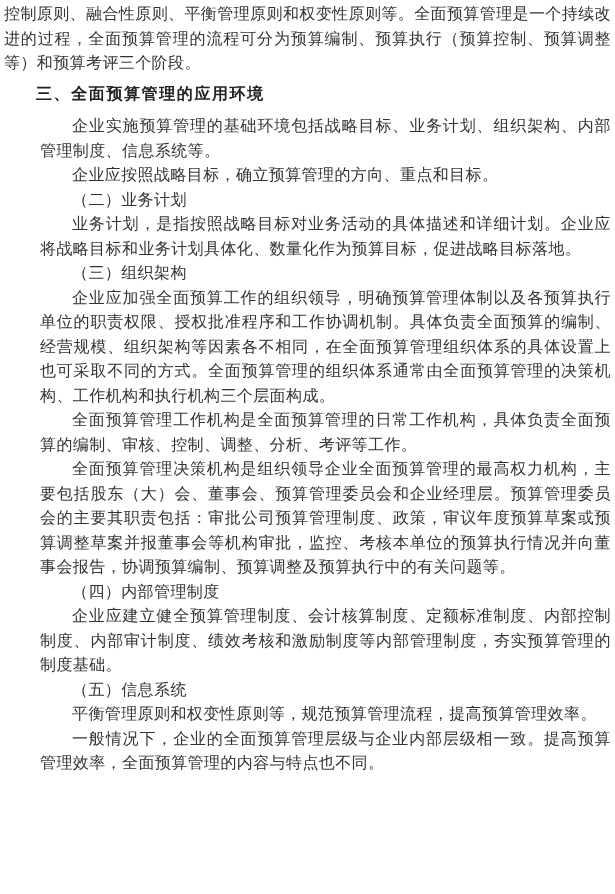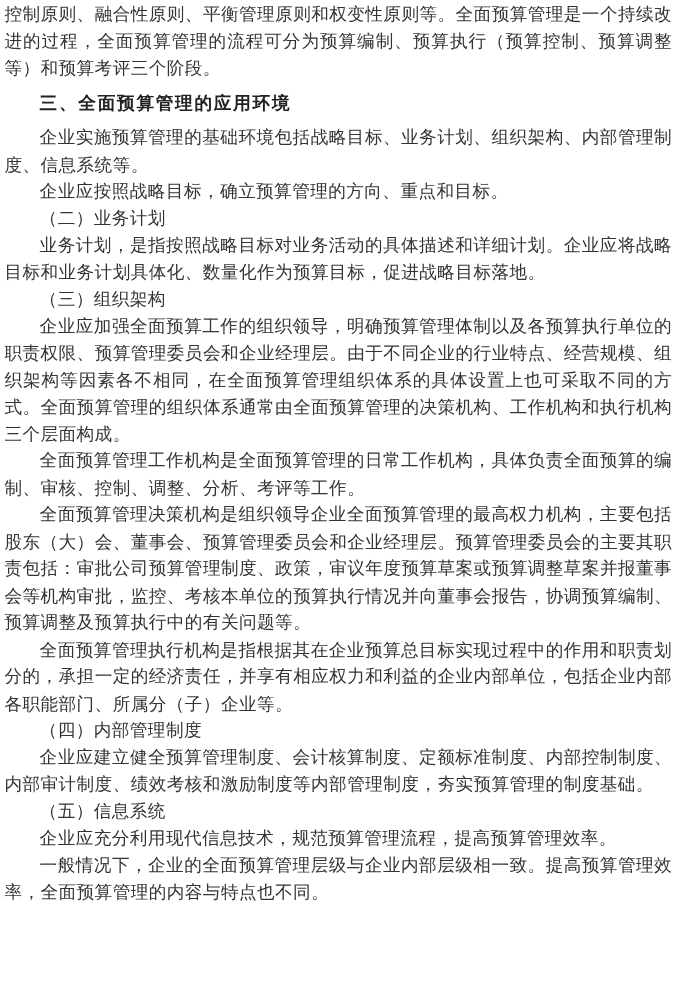--- a/index.html
+++ b/index.html
@@ -25,20 +25,21 @@
     margin: 0;
     font-size: 16px;
     line-height: 24.5px;
     letter-spacing: 0.4px;
     text-align: justify;
     text-justify: inter-character;
     word-break: break-all;
   }
   .para.indent {
     text-indent: 2em;
+    margin-left: 36px;
   }
   .heading {
     margin: 7px 0;
     font-family: Liberation Mono, monospace;
     font-weight: bold;
     font-size: 16px;
     line-height: 24.5px;
     letter-spacing: 1.6px;
     color: #222222;
     text-indent: 2em;
@@ -49,23 +50,22 @@
 
 <main class="page">
   <div id="blocks-container">
       <p class="para">控制原则、融合性原则、平衡管理原则和权变性原则等。全面预算管理是一个持续改进的过程，全面预算管理的流程可分为预算编制、预算执行（预算控制、预算调整等）和预算考评三个阶段。</p>
       <h3 class="heading">三、全面预算管理的应用环境</h3>
       <p class="para indent">企业实施预算管理的基础环境包括战略目标、业务计划、组织架构、内部管理制度、信息系统等。</p>
       <p class="para indent">企业应按照战略目标，确立预算管理的方向、重点和目标。</p>
       <p class="para indent">（二）业务计划</p>
       <p class="para indent">业务计划，是指按照战略目标对业务活动的具体描述和详细计划。企业应将战略目标和业务计划具体化、数量化作为预算目标，促进战略目标落地。</p>
       <p class="para indent">（三）组织架构</p>
-      <p class="para indent">企业应加强全面预算工作的组织领导，明确预算管理体制以及各预算执行单位的职责权限、预算管理委员会和企业经理层。由于不同企业的行业特点、经营规模、组织架构等因素各不相同，在全面预算管理组织体系的具体设置上也可采取不同的方式。全面预算管理的组织体系通常由全面预算管理的决策机构、工作机构和执行机构三个层面构成。</p>
+      <p class="para indent">企业应加强全面预算工作的组织领导，明确预算管理体制以及各预算执行单位的职责权限、授权批准程序和工作协调机制。具体负责全面预算的编制、经营规模、组织架构等因素各不相同，在全面预算管理组织体系的具体设置上也可采取不同的方式。全面预算管理的组织体系通常由全面预算管理的决策机构、工作机构和执行机构三个层面构成。</p>
       <p class="para indent">全面预算管理工作机构是全面预算管理的日常工作机构，具体负责全面预算的编制、审核、控制、调整、分析、考评等工作。</p>
       <p class="para indent">全面预算管理决策机构是组织领导企业全面预算管理的最高权力机构，主要包括股东（大）会、董事会、预算管理委员会和企业经理层。预算管理委员会的主要其职责包括：审批公司预算管理制度、政策，审议年度预算草案或预算调整草案并报董事会等机构审批，监控、考核本单位的预算执行情况并向董事会报告，协调预算编制、预算调整及预算执行中的有关问题等。</p>
-      <p class="para indent">全面预算管理执行机构是指根据其在企业预算总目标实现过程中的作用和职责划分的，承担一定的经济责任，并享有相应权力和利益的企业内部单位，包括企业内部各职能部门、所属分（子）企业等。</p>
       <p class="para indent">（四）内部管理制度</p>
       <p class="para indent">企业应建立健全预算管理制度、会计核算制度、定额标准制度、内部控制制度、内部审计制度、绩效考核和激励制度等内部管理制度，夯实预算管理的制度基础。</p>
       <p class="para indent">（五）信息系统</p>
-      <p class="para indent">企业应充分利用现代信息技术，规范预算管理流程，提高预算管理效率。</p>
+      <p class="para indent">平衡管理原则和权变性原则等，规范预算管理流程，提高预算管理效率。</p>
       <p class="para indent">一般情况下，企业的全面预算管理层级与企业内部层级相一致。提高预算管理效率，全面预算管理的内容与特点也不同。</p>
     </div>
 </main>
 
 </body></html>

